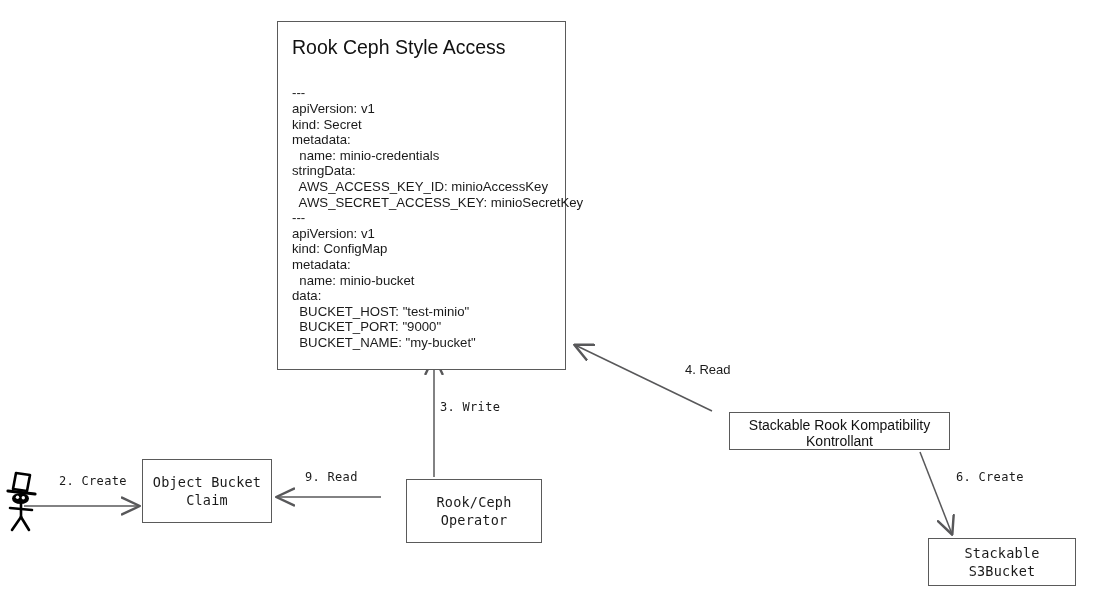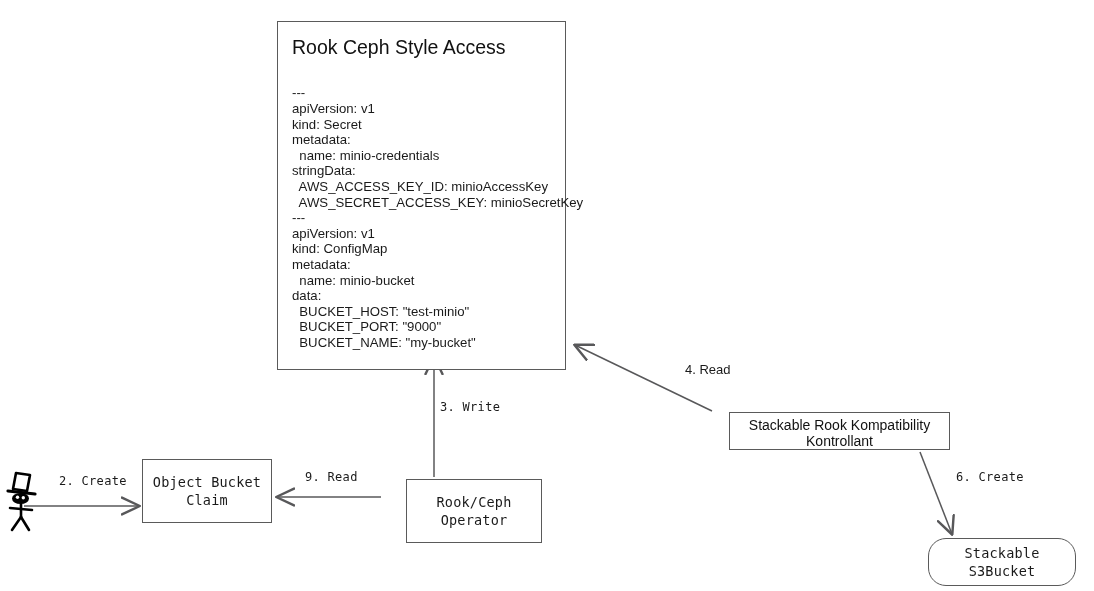--- a/index.html
+++ b/index.html
@@ -91,21 +91,20 @@
     top: 412px;
     width: 221px;
     height: 38px;
     align-items: flex-end;
   }
   #s3bucket-node {
     left: 928px;
     top: 538px;
     width: 148px;
     height: 48px;
-    border-radius: 18px;
   }
 
   
   .edge-label {
     position: absolute;
     color: #1a1a1a;
     white-space: nowrap;
   }
   .edge-label.mono {
     font-family: "DejaVu Sans Mono", "Liberation Mono", monospace;

